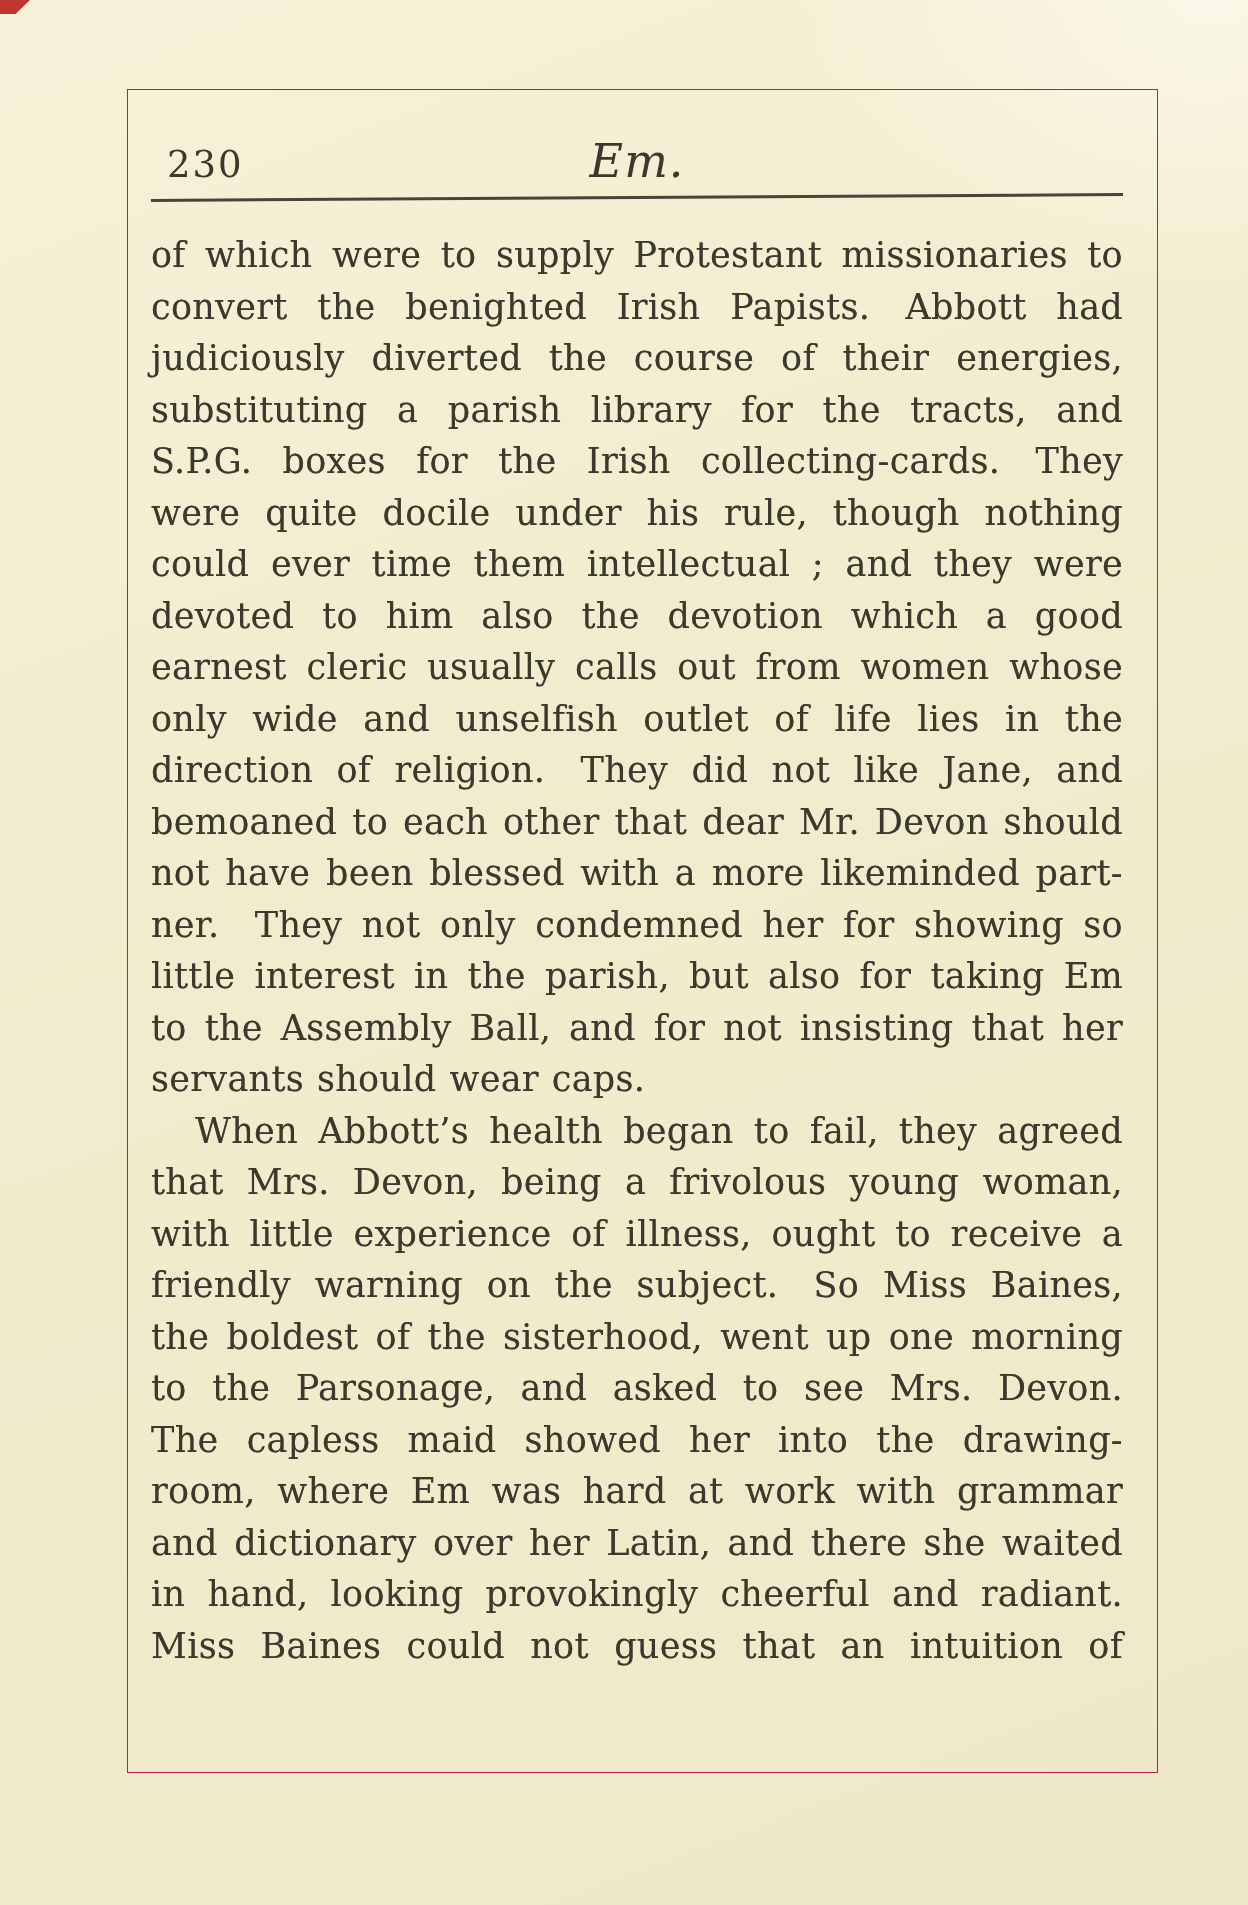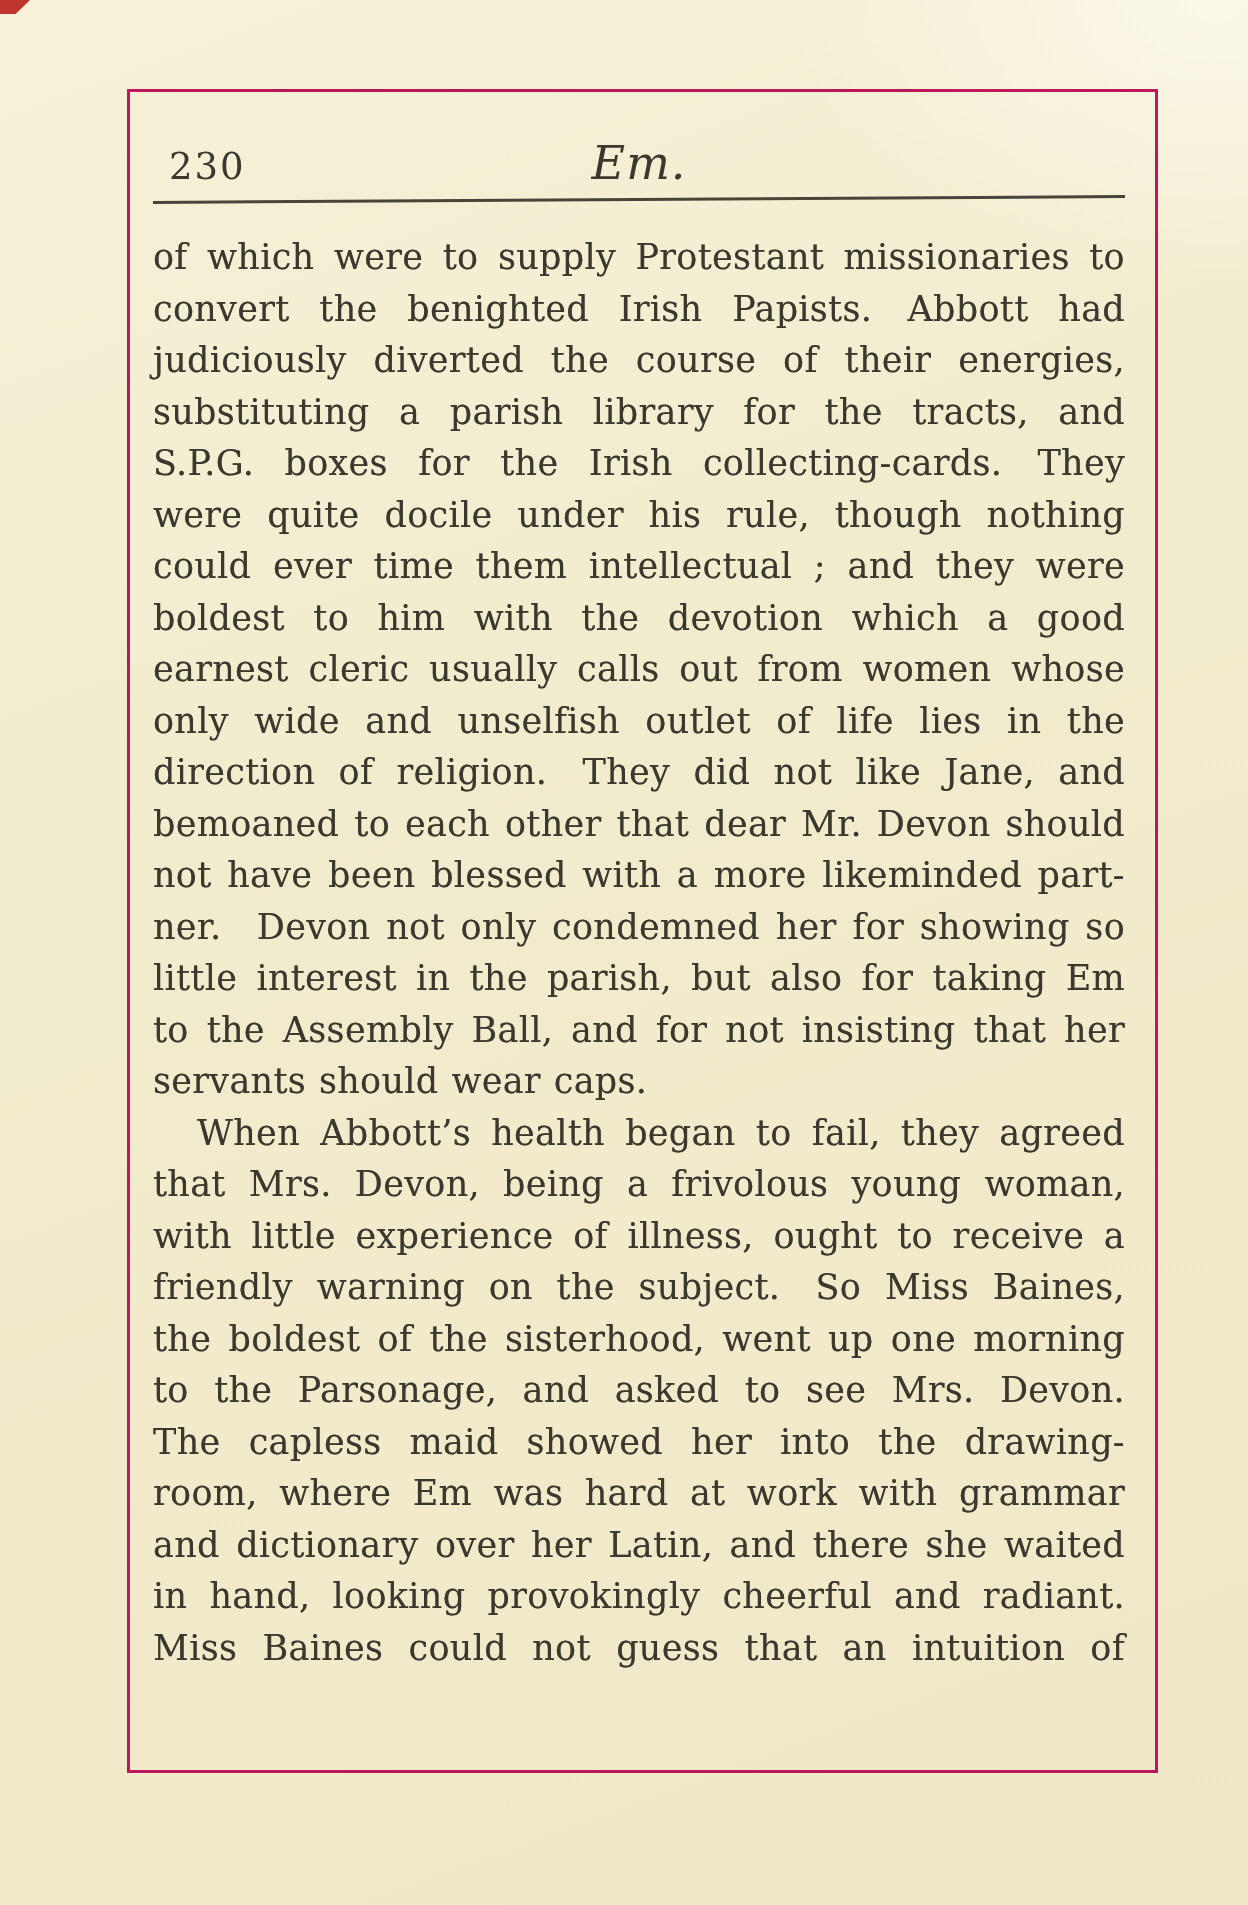--- a/index.html
+++ b/index.html
@@ -20,21 +20,21 @@
     left: 0; top: 0;
     width: 30px; height: 14px;
     background: #c13530;
     clip-path: polygon(0 0, 100% 0, 52% 100%, 0 100%);
   }
 
   .frame {
     position: absolute;
     left: 127px; top: 89px;
     width: 1031px; height: 1684px;
-    border: 3px solid #be185d;
+    border: 1px solid #be185d;
     box-sizing: border-box;
   }
 
   .header {
     position: absolute;
     left: 23px; top: 26px;
     width: 972px; height: 74px;
   }
   .pagenum {
     position: absolute;
@@ -95,27 +95,27 @@
     <div class="rule"></div>
 
     <div class="text-block">
       <div class="line">of which were to supply Protestant missionaries to</div>
       <div class="line">convert the benighted Irish Papists. Abbott had</div>
       <div class="line">judiciously diverted the course of their energies,</div>
       <div class="line">substituting a parish library for the tracts, and</div>
       <div class="line">S.P.G. boxes for the Irish collecting-cards. They</div>
       <div class="line">were quite docile under his rule, though nothing</div>
       <div class="line">could ever time them intellectual ; and they were</div>
-      <div class="line">boldest to him with the devotion which a good</div>
+      <div class="line">devoted to him also the devotion which a good</div>
       <div class="line">earnest cleric usually calls out from women whose</div>
       <div class="line">only wide and unselfish outlet of life lies in the</div>
       <div class="line">direction of religion. They did not like Jane, and</div>
       <div class="line">bemoaned to each other that dear Mr. Devon should</div>
       <div class="line">not have been blessed with a more likeminded part-</div>
-      <div class="line">ner. Devon not only condemned her for showing so</div>
+      <div class="line">ner. They not only condemned her for showing so</div>
       <div class="line">little interest in the parish, but also for taking Em</div>
       <div class="line">to the Assembly Ball, and for not insisting that her</div>
       <div class="line para-end">servants should wear caps.</div>
       <div class="line indent">When Abbott’s health began to fail, they agreed</div>
       <div class="line">that Mrs. Devon, being a frivolous young woman,</div>
       <div class="line">with little experience of illness, ought to receive a</div>
       <div class="line">friendly warning on the subject. So Miss Baines,</div>
       <div class="line">the boldest of the sisterhood, went up one morning</div>
       <div class="line">to the Parsonage, and asked to see Mrs. Devon.</div>
       <div class="line">The capless maid showed her into the drawing-</div>

